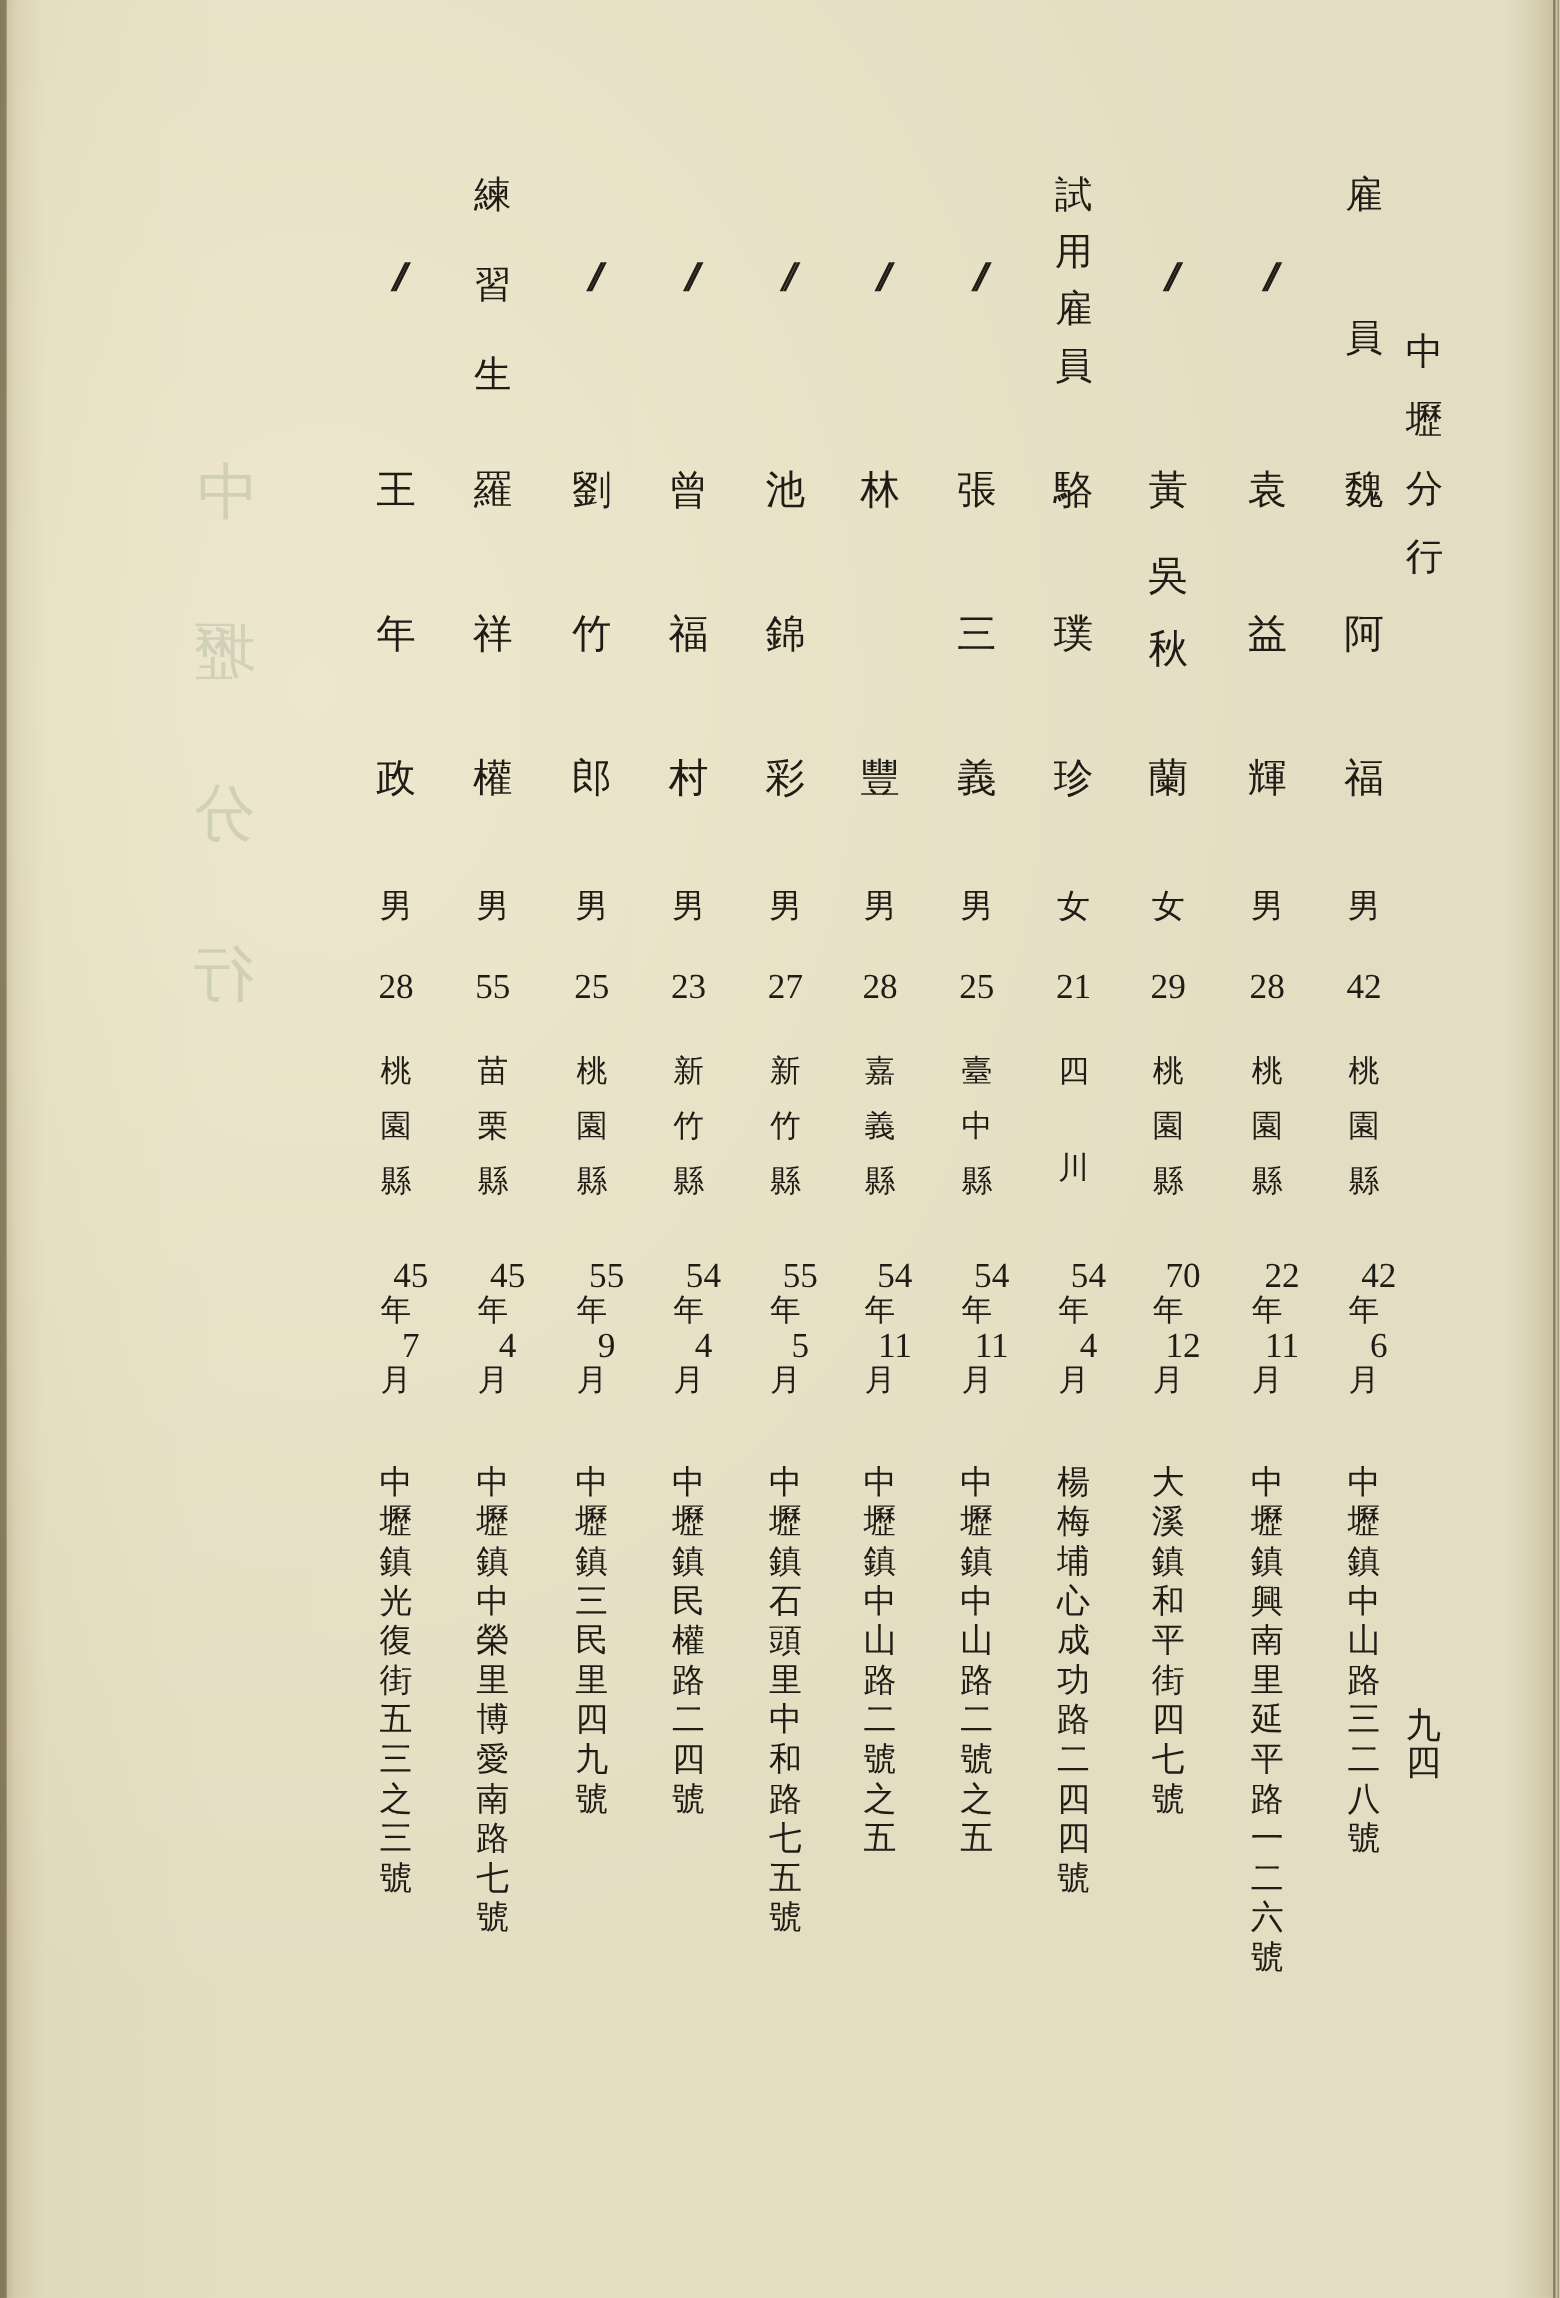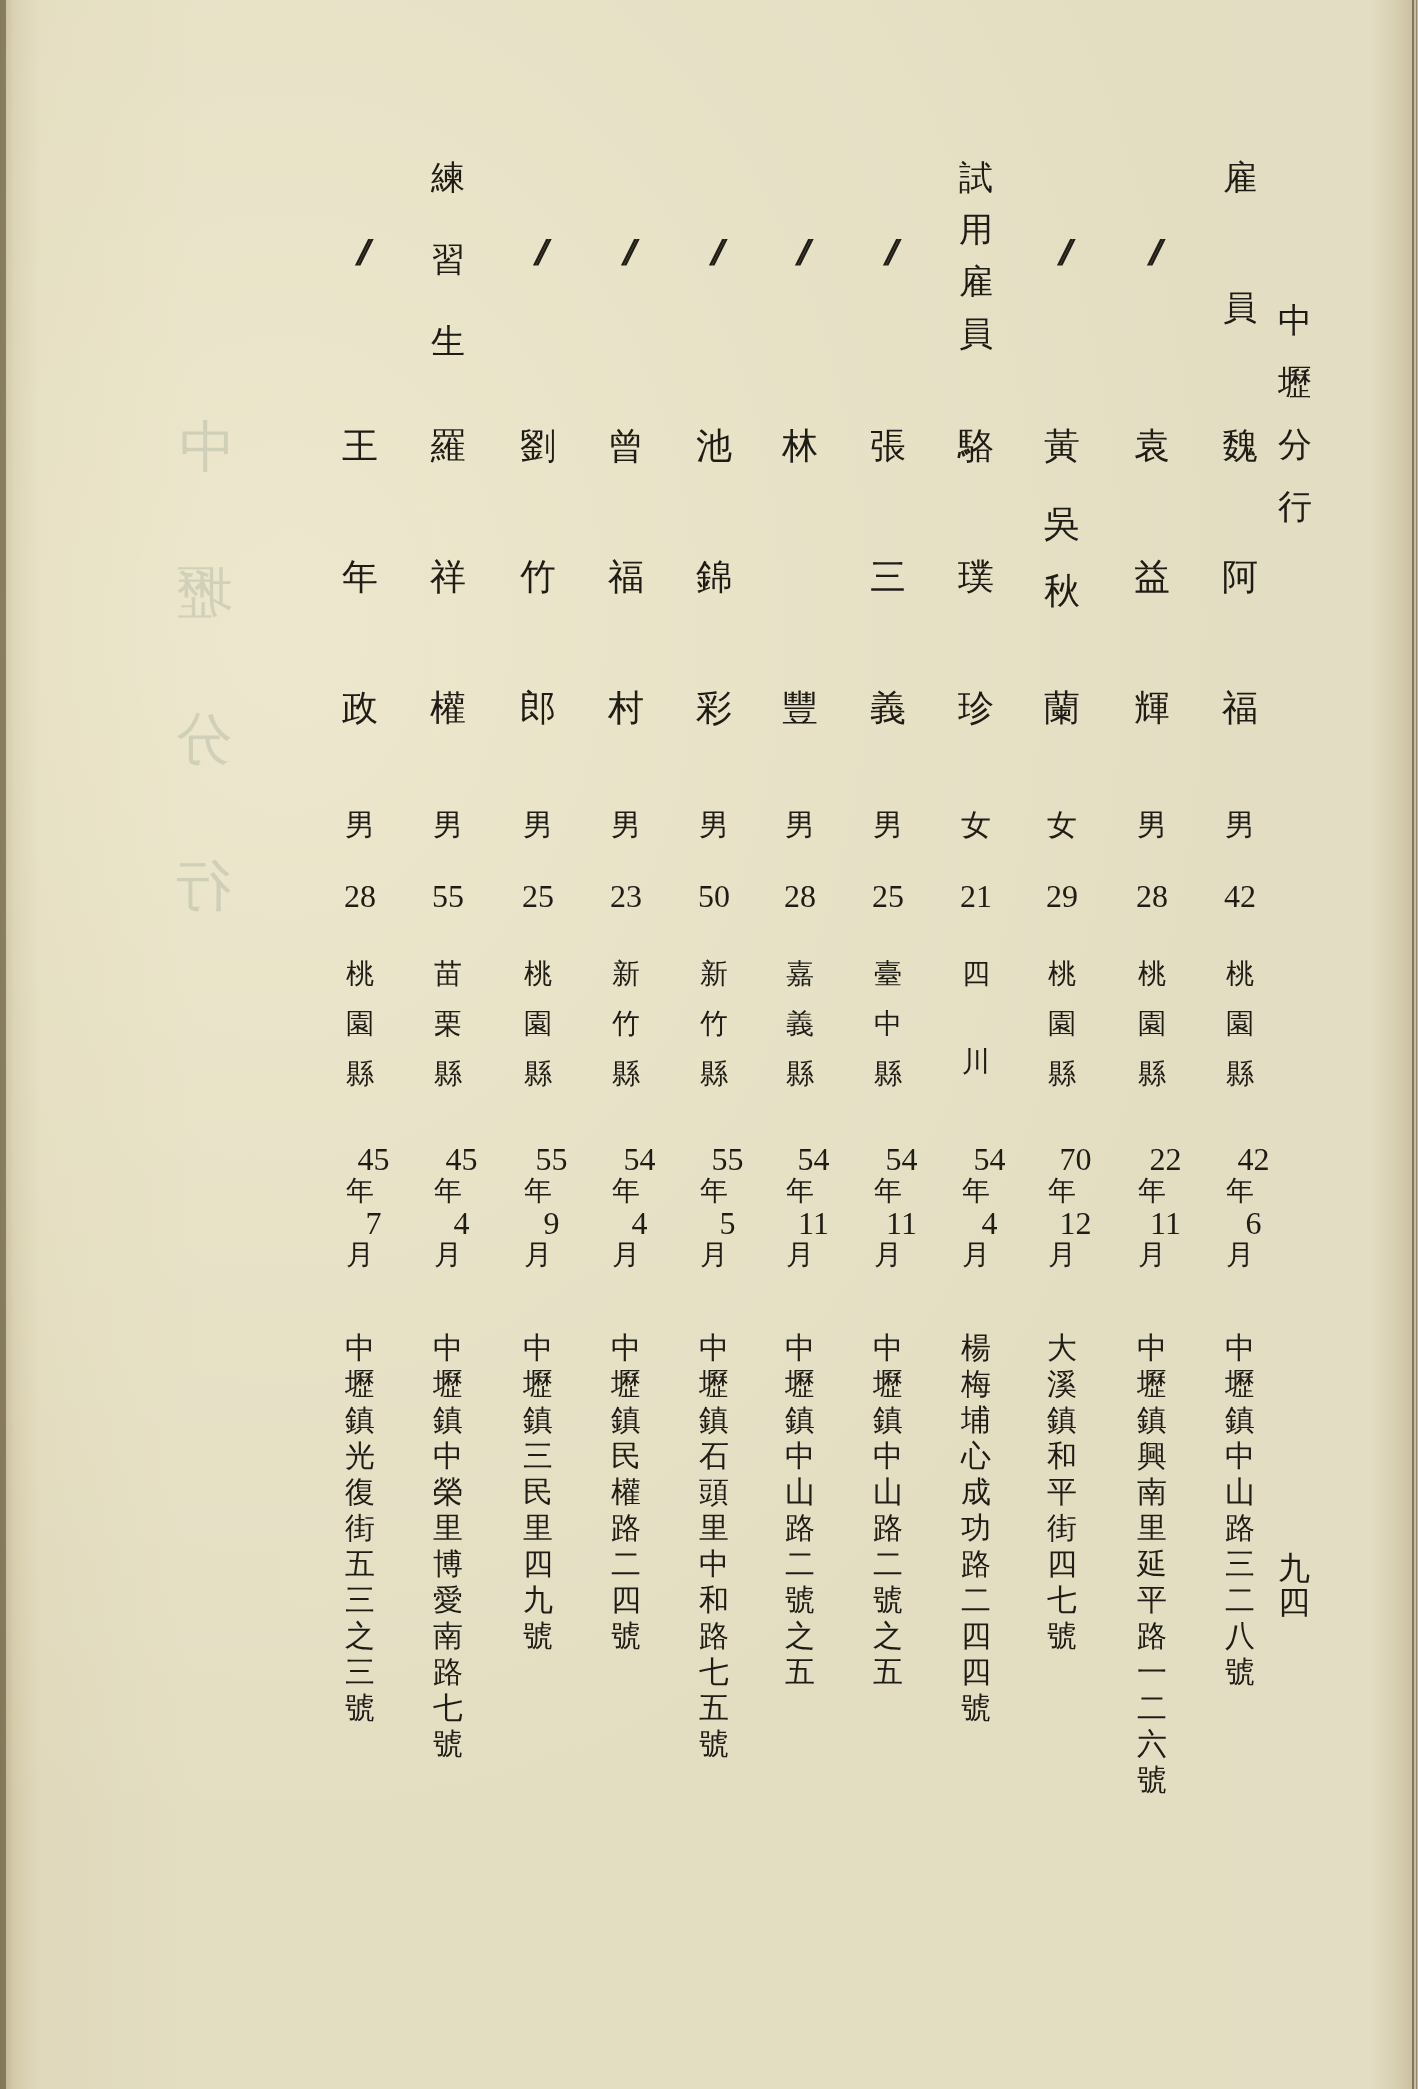--- a/index.html
+++ b/index.html
@@ -367,21 +367,21 @@
         </div>
       </div>
       <div class="emp" style="left: 684px;">
         <div class="cell ditto">//</div>
         <div class="cell name-col">
           <span style="position: absolute; left: 12px; top: 0px;">池</span>
           <span style="position: absolute; left: 12px; top: 131px;">錦</span>
           <span style="position: absolute; left: 12px; top: 262px;">彩</span>
         </div>
         <div class="cell sex">男</div>
-        <div class="cell age">50</div>
+        <div class="cell age">27</div>
         <div class="cell origin">
           <span>新</span>
           <span>竹</span>
           <span>縣</span>
         </div>
         <div class="cell date">
           <span class="num">55</span>
           <span>年</span>
           <span class="num">5</span>
           <span>月</span>

